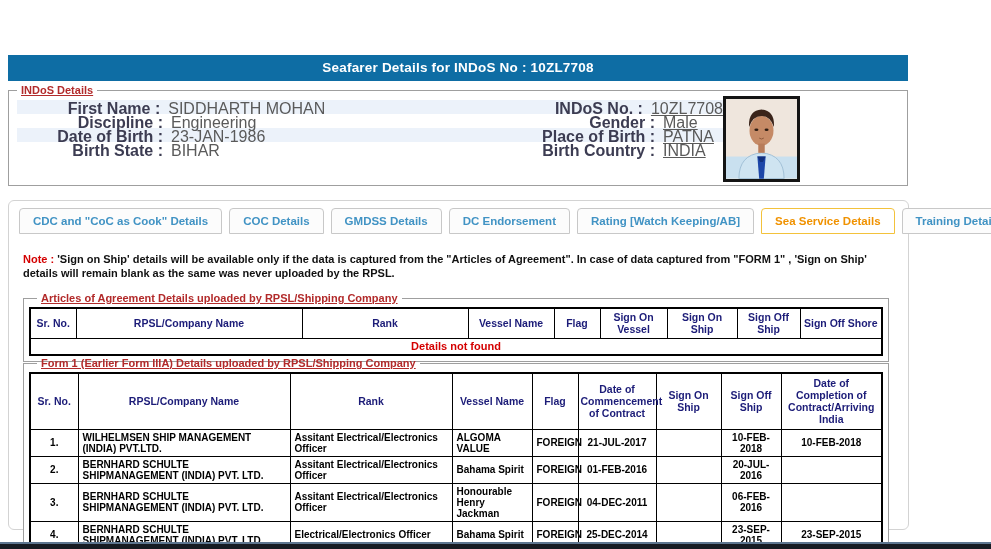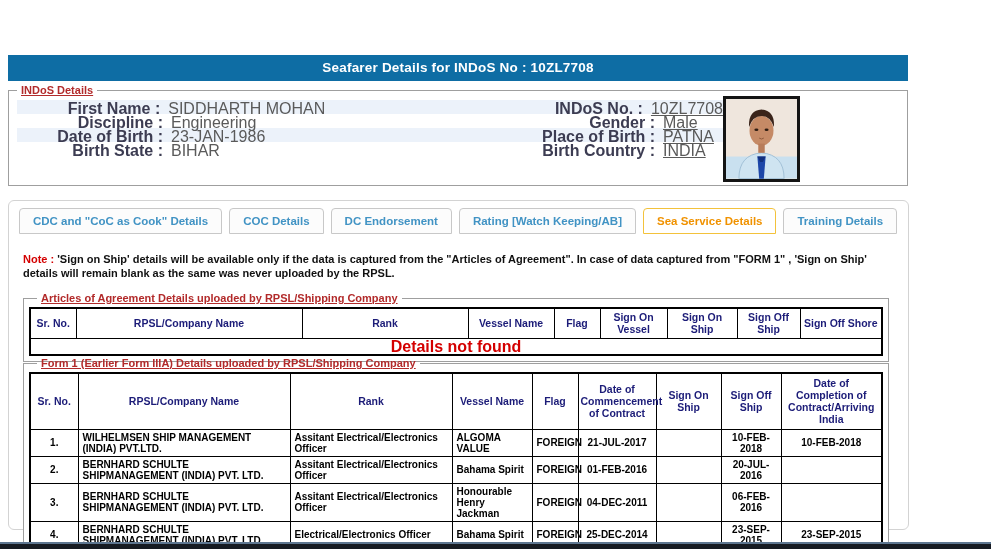--- a/index.html
+++ b/index.html
@@ -59,21 +59,21 @@
   .form1-fieldset { top: 156px; }
   table { width: 100%; border-collapse: collapse; border: 2px solid #000; table-layout: fixed; }
   th, td { border: 1px solid #000; vertical-align: middle; }
   th {
     font-size: 10.5px; font-weight: bold; color: #1c1c78;
     text-align: center; padding: 2px 2px; line-height: 12px; background: #fff;
   }
   td { font-size: 10px; font-weight: bold; color: #000; padding: 2px 4px; line-height: 11px; }
   td.c { text-align: center; }
   .empty-row td {
-    color: #d40000; text-align: center; font-size: 16px; height: 17px; padding: 1px; margin-left: 11px;
+    color: #d40000; text-align: center; font-size: 11px; height: 17px; padding: 1px; margin-left: 11px;
   }
   .articles-table th { height: 30px; }
   .form1-table th { height: 56px; }
   .form1-table td { height: 21px; }
 
   
   .footer-strip {
     position: absolute; left: 0; bottom: 0; width: 991px; height: 7px;
     background: #161b22; border-top: 2px solid #5d7690;
   }
@@ -128,20 +128,21 @@
       <ellipse cx="33" cy="33" rx="2.2" ry="1.4" fill="#2e1c12"></ellipse>
       <ellipse cx="44" cy="33" rx="2.2" ry="1.4" fill="#2e1c12"></ellipse>
       <path d="M36 42 Q38.5 44 41 42" stroke="#8a5638" stroke-width="1" fill="none"></path>
     </svg>
   </div>
 
   <div class="tab-panel">
     <div class="tabs">
       <div class="tab">CDC and "CoC as Cook" Details</div>
       <div class="tab">COC Details</div>
+      <div class="tab">GMDSS Details</div>
       <div class="tab">DC Endorsement</div>
       <div class="tab">Rating [Watch Keeping/AB]</div>
       <div class="tab active">Sea Service Details</div>
       <div class="tab">Training Details</div>
     </div>
 
     <div class="note">
       <span class="note-prefix">Note :</span><span> 'Sign on Ship' details will be available only if the data is captured from the "Articles of Agreement". In case of data captured from "FORM 1" , 'Sign on Ship' details will remain blank as the same was never uploaded by the RPSL.</span>
     </div>
 

